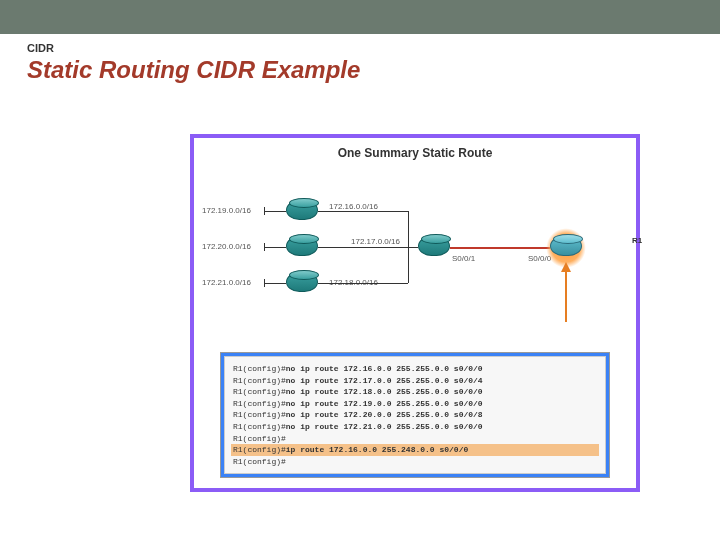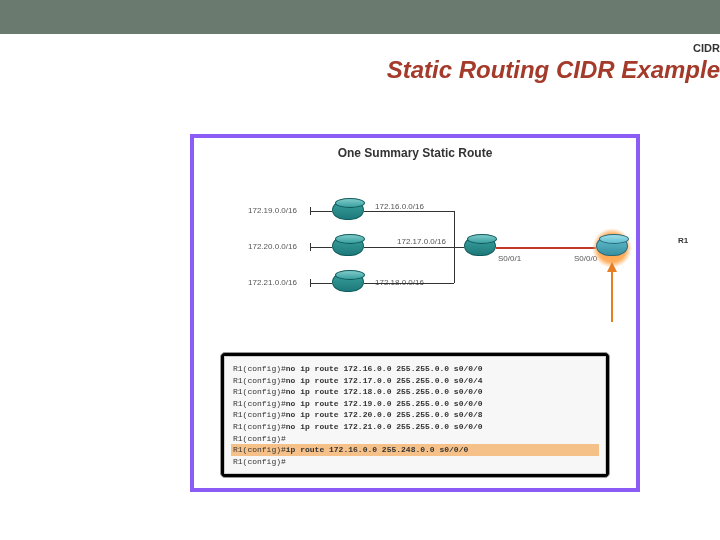--- a/index.html
+++ b/index.html
@@ -1,38 +1,38 @@
 <!DOCTYPE html>
 <html><head>
 <meta charset="utf-8">
 <style>
   * { margin: 0; padding: 0; box-sizing: border-box; }
   body { width: 720px; height: 540px; font-family: Arial, sans-serif; background: #fff; position: relative; }
   .topbar { width: 100%; height: 34px; background: #6b7a6f; }
-  .header { padding: 8px 0 0 48px; text-align: right; }
+  .header { padding: 8px 0 0 27px; }
   .eyebrow { font-size: 11px; font-weight: bold; color: #333; margin-bottom: 2px; }
   .title { font-size: 24px; font-weight: bold; color: #a33a2a; font-style: italic; }
   .diagram-wrap { width: 450px; margin-left: 190px; margin-top: 50px; border: 4px solid #8b5cf6; background: #fff; }
   .diagram-title { text-align: center; font-size: 12px; font-weight: bold; padding: 8px 0 2px; color: #333; }
-  .topology { position: relative; width: 450px; height: 170px; margin-left: 46px; }
+  .topology { position: relative; width: 450px; height: 170px; }
   .router { position: absolute; width: 32px; height: 22px; }
   .router-body { width: 32px; height: 20px; background: linear-gradient(to bottom,#3aa0a0 0%,#1e7a7a 100%); border-radius: 50%/60%; border: 1px solid #0f5a5a; position: relative; }
   .router-body::before { content:""; position:absolute; top:-3px; left:2px; width:28px; height:8px; background: linear-gradient(to bottom,#7fcaca,#3aa0a0); border-radius:50%; border:1px solid #0f5a5a; }
   .r1-glow { position:absolute; width:40px; height:40px; border-radius:50%; background: radial-gradient(circle,#ff9a3a 0%,#ffb060 50%,rgba(255,176,96,0) 70%); }
   .router-r1 .router-body { background: linear-gradient(to bottom,#5fbfd0 0%,#3a90a0 100%); border-color:#2a6a7a; }
   .router-r1 .router-body::before { background: linear-gradient(to bottom,#9fdde8,#5fbfd0); border-color:#2a6a7a; }
   .rlabel { position:absolute; font-size:8px; font-weight:bold; color:#333;padding-left:44px; }
   .netlabel { position:absolute; font-size:8px; color:#555; white-space:nowrap; }
   .line { position:absolute; background:#333; height:1px; }
   .vline { position:absolute; background:#333; width:1px; }
   .tick { position:absolute; width:1px; height:8px; background:#333; }
   .link-red { background:#c0392b !important; height:2px; }
   .arrow-line { position:absolute; width:2px; background:#e67e22; }
   .arrow-head { position:absolute; width:0; height:0; border-left:5px solid transparent; border-right:5px solid transparent; border-bottom:10px solid #e67e22; }
-  .cmdbox { margin: 20px auto 10px; width: 390px; background:#000000; border:1px solid #999; border-radius:5px; padding:3px; }
+  .cmdbox { margin: 20px auto 10px; width: 390px; background:#3b82f6; border:1px solid #999; border-radius:0; padding:3px; }
   .cmdbox-inner { background:#f7f7f7; border:1px solid #ccc; padding:6px 8px; }
   .cmdline { font-family: "Courier New", monospace; font-size: 8px; color:#333; line-height:1.45; white-space:nowrap; }
   .cmdline.hl { background:#f5c189; margin:0 -2px; padding:0 2px; }
   .prompt { color:#333; }
 </style>
 </head>
 <body>
 
 <div class="topbar"></div>
 

